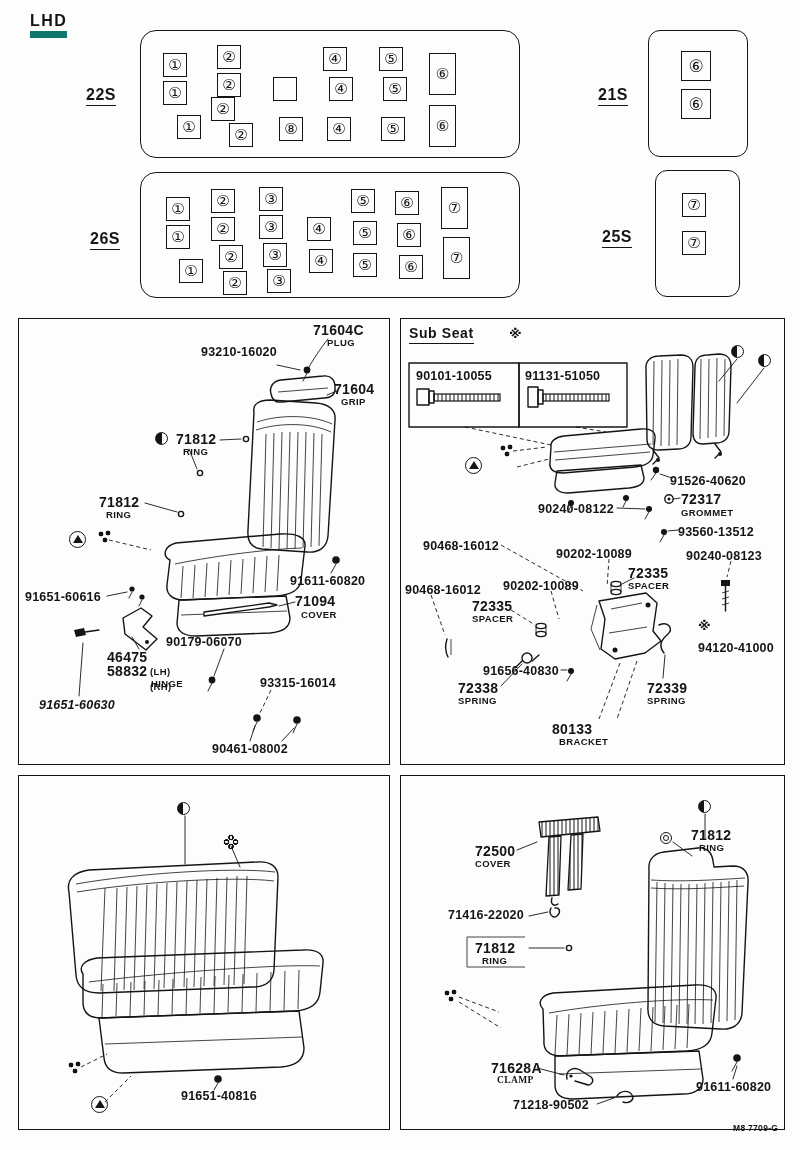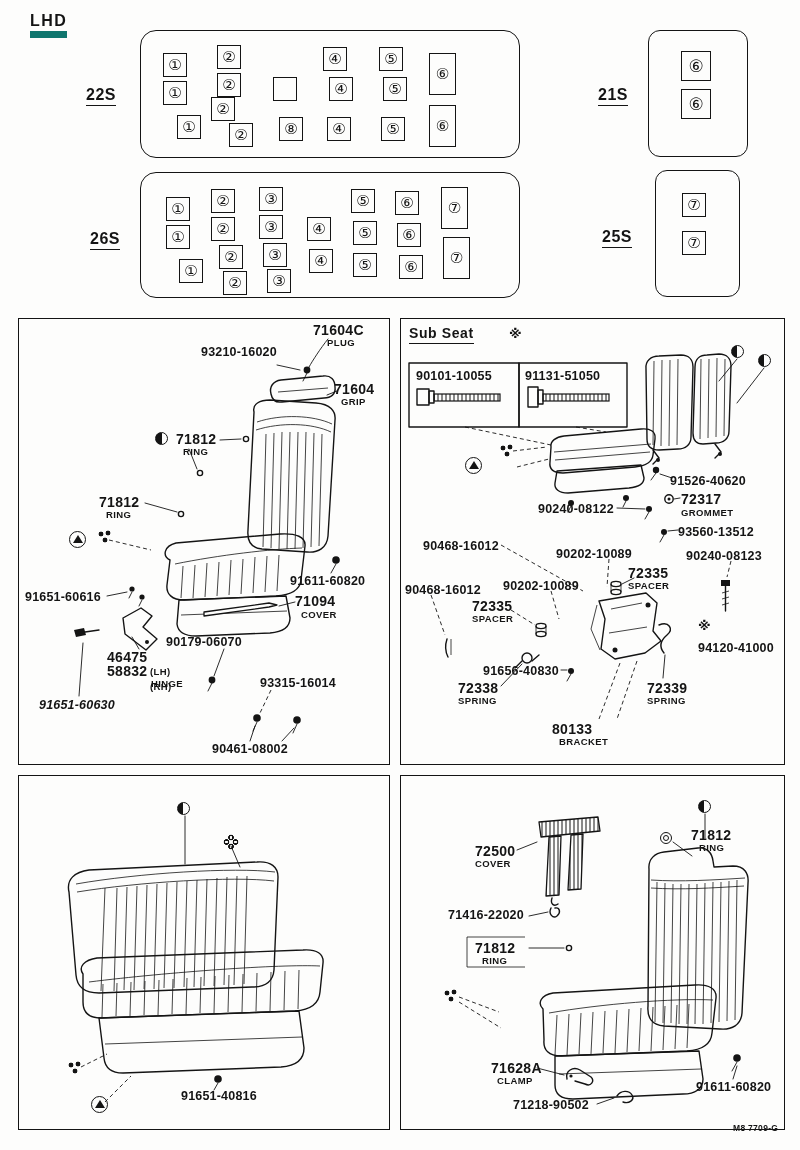--- a/index.html
+++ b/index.html
@@ -389,21 +389,21 @@
     </svg>
     <div class="overlay">
         <div class="lbl big" style="left: 74px; top: 67px;">72500</div>
         <div class="lbl cap" style="left: 74px; top: 82px;">COVER</div>
         <div class="lbl big" style="left: 290px; top: 51px;">71812</div>
         <div class="lbl cap" style="left: 298px; top: 66px;">RING</div>
         <div class="lbl num" style="left: 47px; top: 132px;">71416-22020</div>
         <div class="lbl big" style="left: 74px; top: 164px;">71812</div>
         <div class="lbl cap" style="left: 81px; top: 179px;">RING</div>
         <div class="lbl big" style="left: 90px; top: 284px;">71628A</div>
-        <div class="lbl cap" style="left: 96px; top: 299px;">CLAMP</div>
+        <div class="lbl cap" style="left: 96px; top: 299px; font-family: Liberation Serif, serif;">CLAMP</div>
         <div class="lbl num" style="left: 112px; top: 322px;">71218-90502</div>
         <div class="lbl num" style="left: 295px; top: 304px;">91611-60820</div>
         <div class="icon icon-half" style="left: 297px; top: 24px;"></div>
         <div class="icon icon-ring" style="left: 259px; top: 56px;"></div>
         <div class="icon icon-dots3" style="left: 42px; top: 212px;"></div>
       </div>
   </div>
 
   <div class="footer-code">M8 7709-G</div>
 

